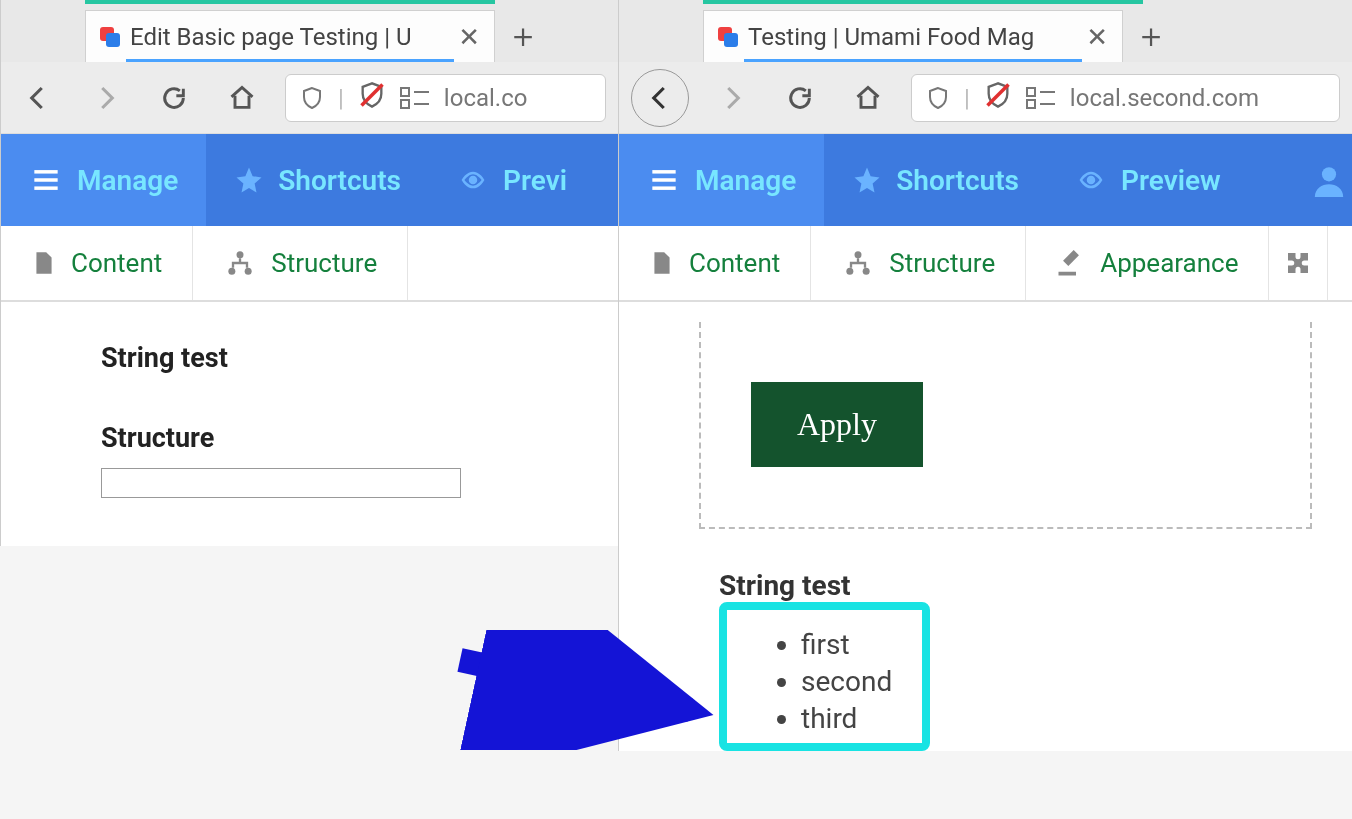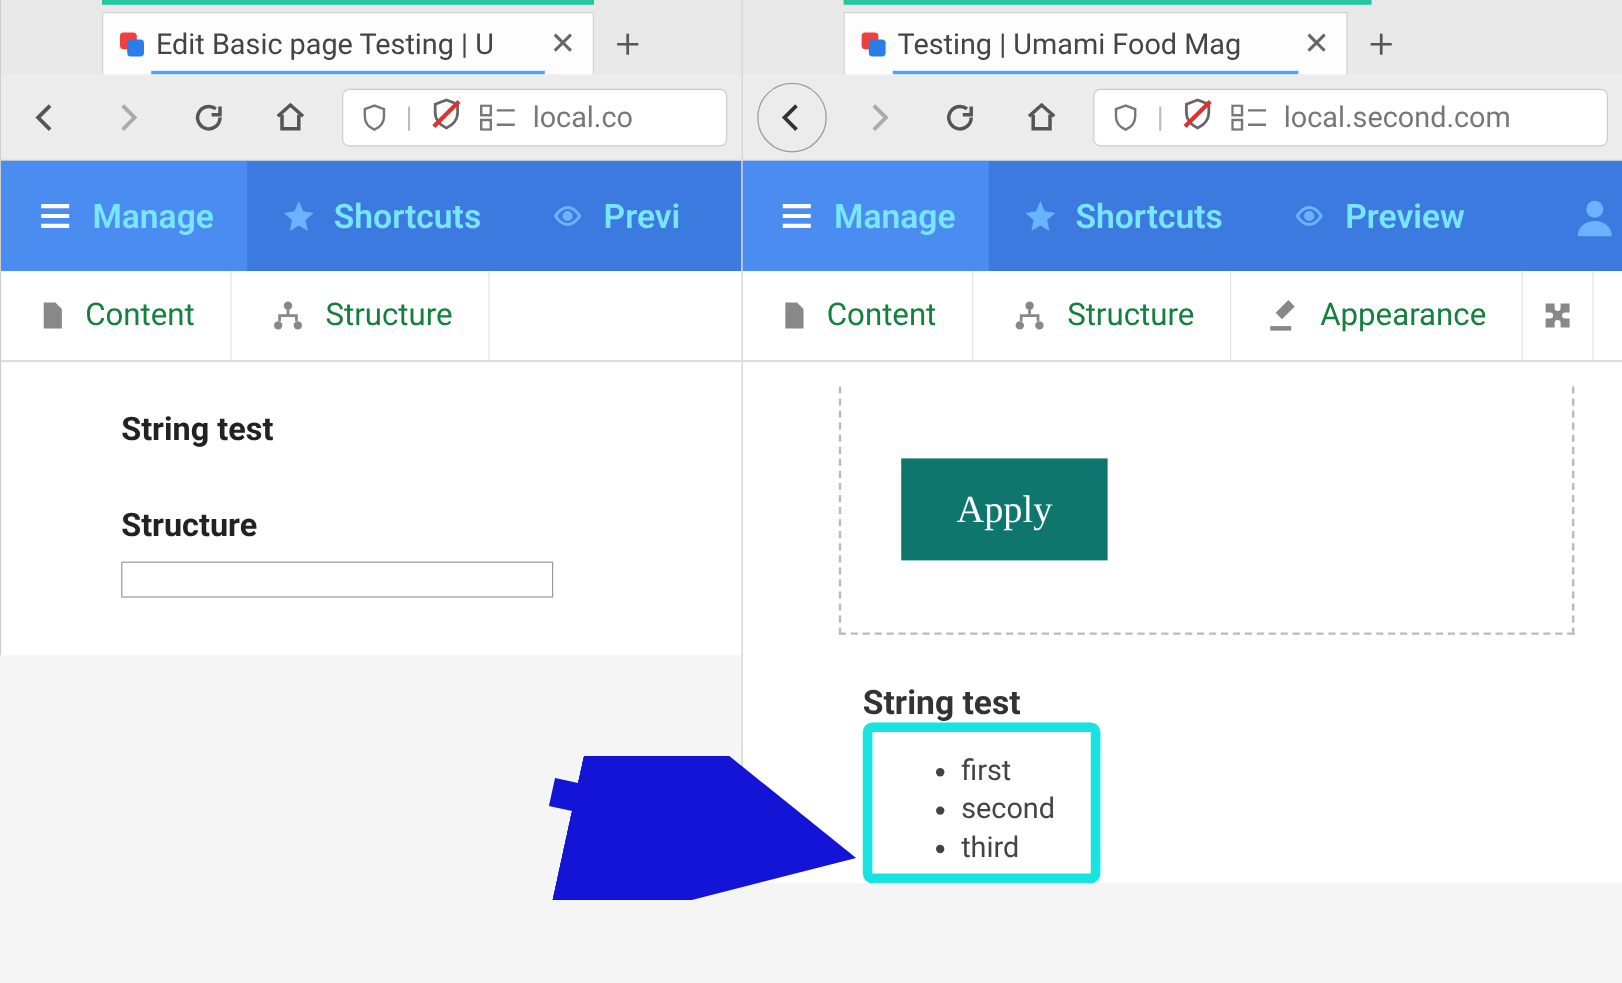--- a/index.html
+++ b/index.html
@@ -188,40 +188,40 @@
 
   
   .dashed-box {
     border: 2px dashed #bbb;
     border-top: none;
     padding: 60px 0 60px 50px;
     margin-bottom: 40px;
     position: relative;
   }
   .apply-btn {
-    background: #0f766e;
+    background: #14532d;
     color: #fff;
     font-family: Georgia, serif;
     font-size: 32px;
     padding: 24px 46px;
     border: none;
   }
   .out-label {
     font-size: 28px;
     font-weight: 700;
     color: #333;
     margin-left: 20px;
   }
   .out-list {
     margin-left: 40px;
     margin-top: 10px;
     display: inline-block;
   }
   .out-list li {
-    font-size: 24px;
+    font-size: 28px;
     color: #444;
     list-style: disc;
     margin-left: 28px;
     padding: 2px 0;
   }
   .hl-wrap-right {
     border: 8px solid #18e3e3;
     border-radius: 8px;
     padding: 6px 30px 6px 6px;
     display: inline-block;

